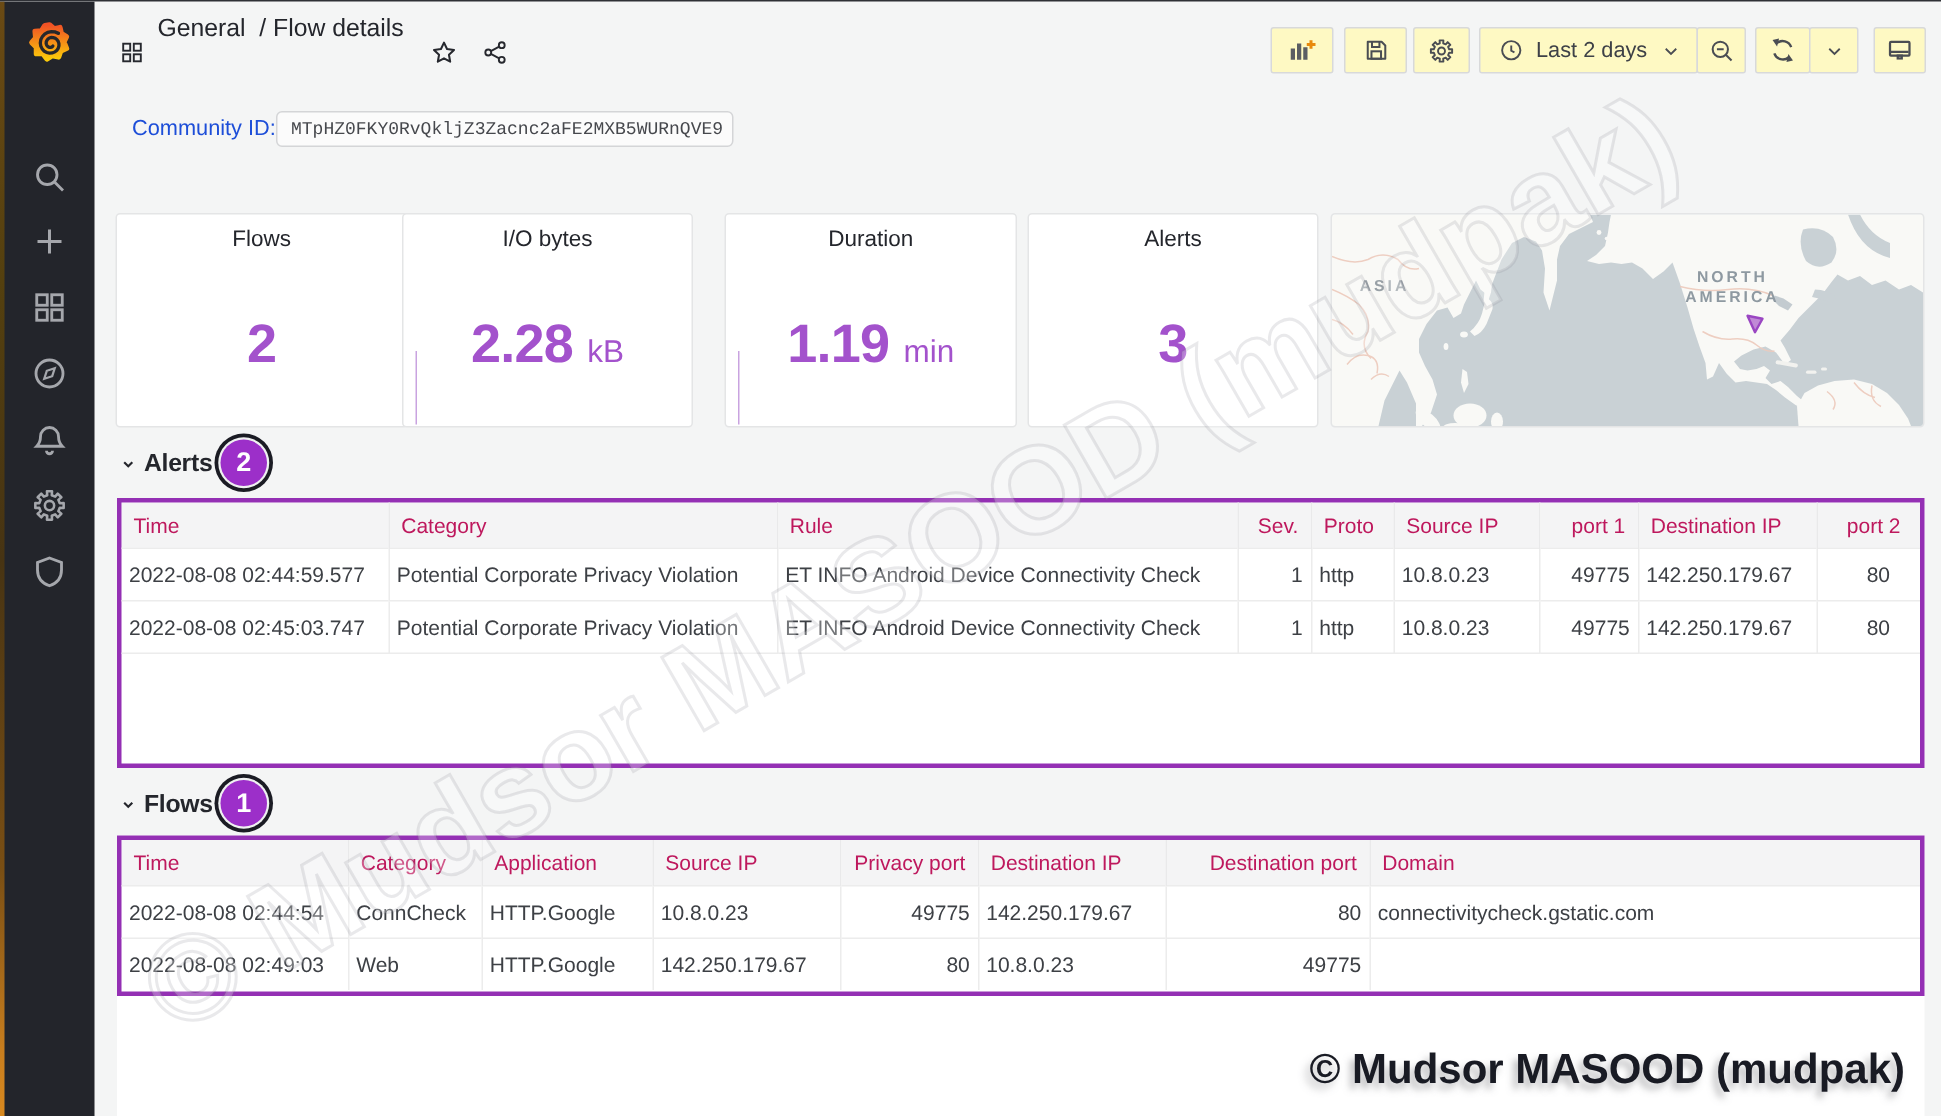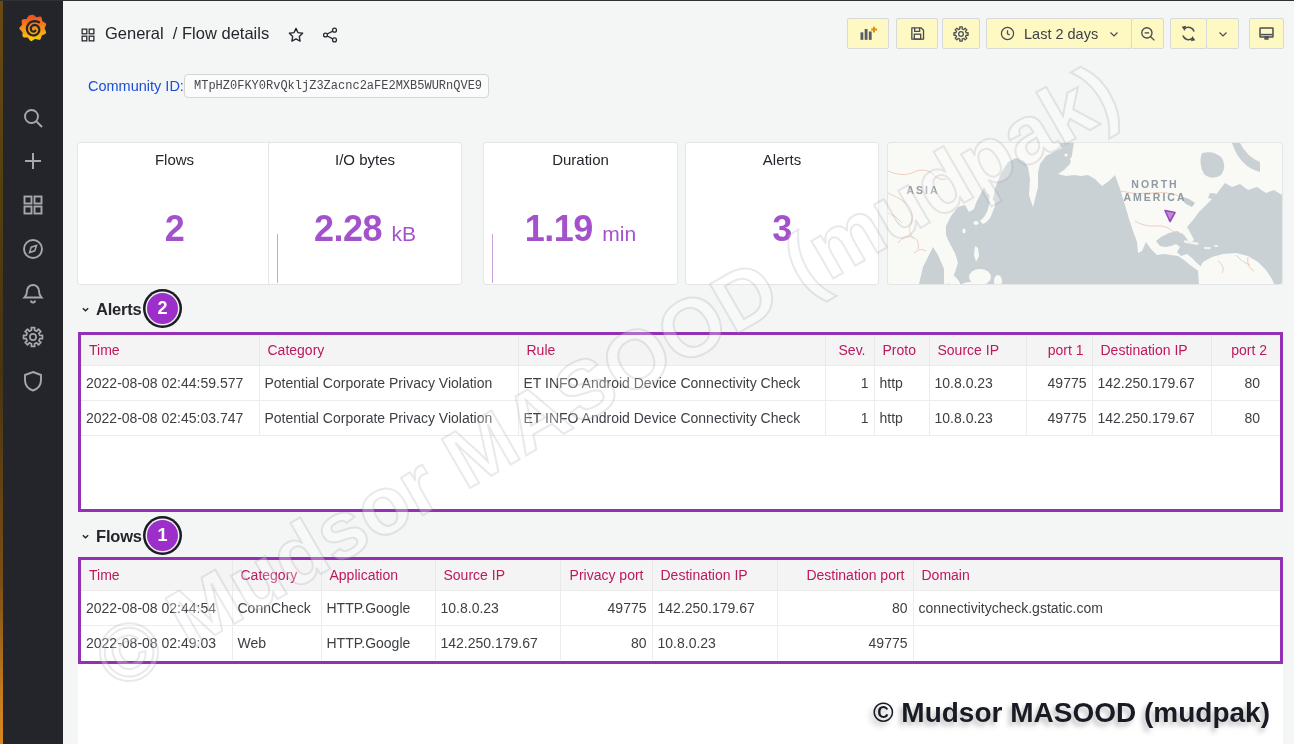--- a/index.html
+++ b/index.html
@@ -98,21 +98,21 @@
 <svg class="sideicon" style="top:368px" viewBox="0 0 24 24" fill="none" stroke="currentColor" stroke-width="1.9">
     <path d="M12 3 L20 6 V11 C20 16.5 16.5 20 12 21.5 C7.5 20 4 16.5 4 11 V6 Z"></path>
   </svg>
 
 <svg class="abs" style="left:80px; top:26px; width:16px; height:16px; color:#26282e;" viewBox="0 0 24 24" fill="none" stroke="currentColor" stroke-width="1.9">
     <rect x="3.2" y="3.2" width="7" height="7"></rect>
     <rect x="13.8" y="3.2" width="7" height="7"></rect>
     <rect x="3.2" y="13.8" width="7" height="7"></rect>
     <rect x="13.8" y="13.8" width="7" height="7"></rect>
   </svg>
-<div class="abs navtext" style="left:105px; top:23px;">General&nbsp; /&nbsp;Flow details</div>
+<div class="abs navtext" style="left:105px; top:9px;">General&nbsp; /&nbsp;Flow details</div>
 <svg class="abs" style="left:287px; top:25px; width:18px; height:18px; color:#26282e;" viewBox="0 0 24 24" fill="none" stroke="currentColor" stroke-width="1.8">
     <path d="M12 3.2 L14.7 8.9 L20.9 9.7 L16.4 14 L17.5 20.2 L12 17.2 L6.5 20.2 L7.6 14 L3.1 9.7 L9.3 8.9 Z" stroke-linejoin="round"></path>
   </svg>
 <svg class="abs" style="left:321px; top:25px; width:18px; height:18px; color:#26282e;" viewBox="0 0 24 24" fill="none" stroke="currentColor" stroke-width="1.7">
     <circle cx="18" cy="5.5" r="2.6"></circle>
     <circle cx="6" cy="12" r="2.6"></circle>
     <circle cx="18" cy="18.5" r="2.6"></circle>
     <line x1="8.3" y1="10.7" x2="15.7" y2="6.8"></line>
     <line x1="8.3" y1="13.3" x2="15.7" y2="17.2"></line>
   </svg>

